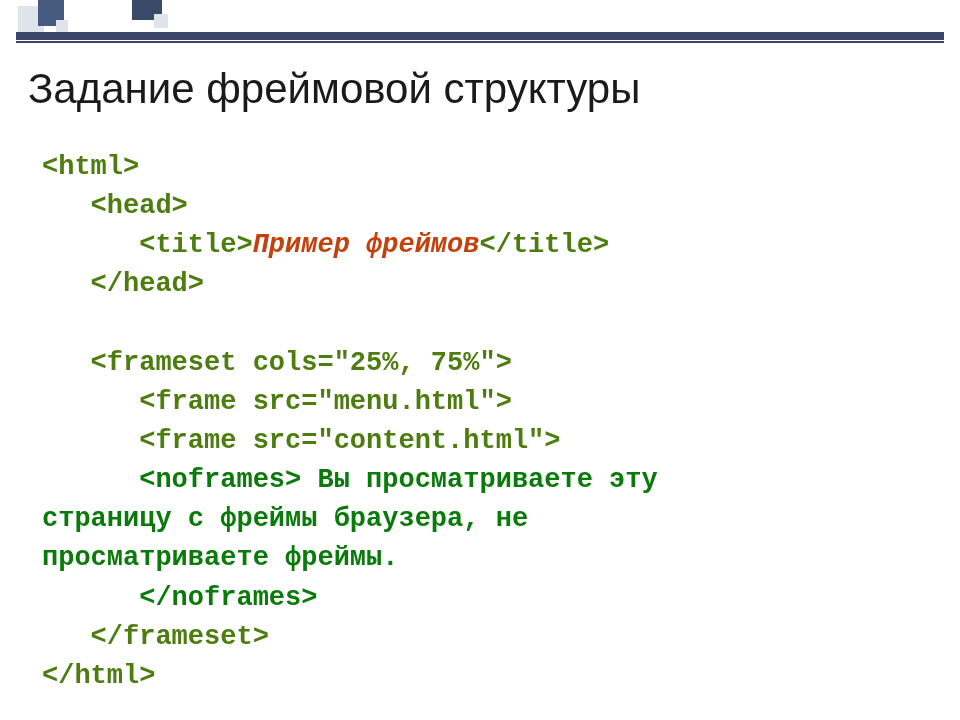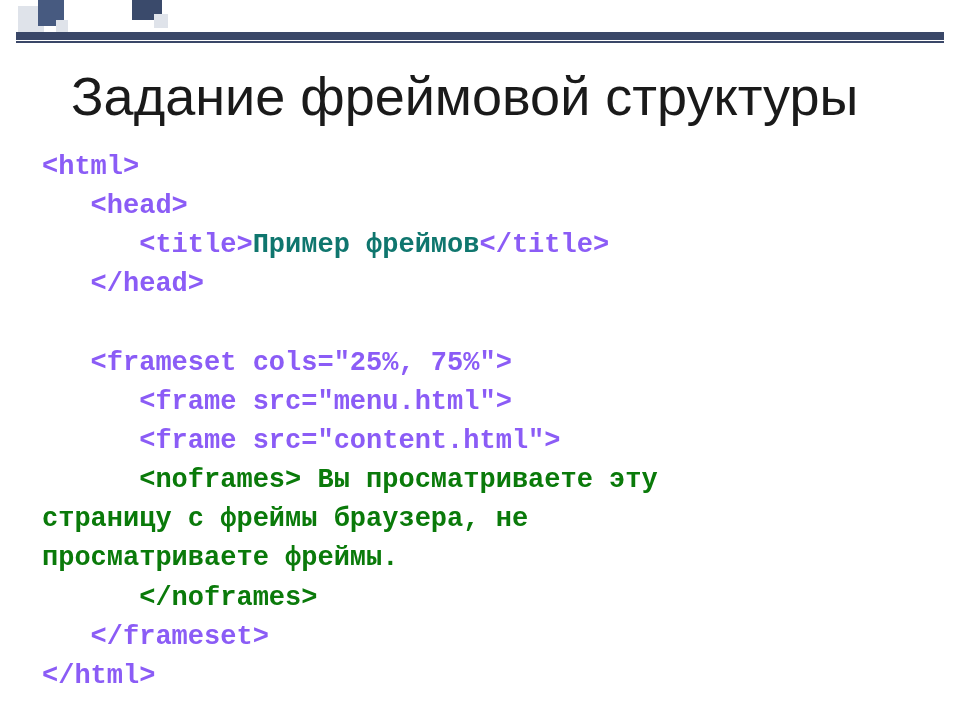--- a/index.html
+++ b/index.html
@@ -40,39 +40,38 @@
       top: 41px;
       left: 16px;
       width: 928px;
       height: 2px;
       background: #3a4768;
     }
     .slide-title {
       position: absolute;
       top: 65px;
       left: 28px;
-      font-size: 54px;
+      font-size: 42px;
       font-weight: 400;
       color: #1a1a1a;
       font-family: Arial, sans-serif;
-      margin-left: 43px;
     }
     .code-block {
       position: absolute;
       top: 148px;
       left: 42px;
       font-family: "Courier New", monospace;
       font-size: 27px;
       font-weight: bold;
       line-height: 1.45;
       color: #000;
       white-space: pre;
     }
-    .kw { color: #8b5cf6; font-weight: bold; }
-    .txt { color: #0f766e; }
+    .kw { color: #4d7c0f; font-weight: bold; }
+    .txt { color: #c2410c; font-style: italic; }
     .green { color: #0a7a0a; font-weight: bold; text-align: center; }
   </style>
 </head>
 <body>
 
 <div class="top-decoration">
   <div class="sq sq1"></div>
   <div class="sq sq2"></div>
   <div class="sq sq3"></div>
   <div class="sq sq4"></div>

